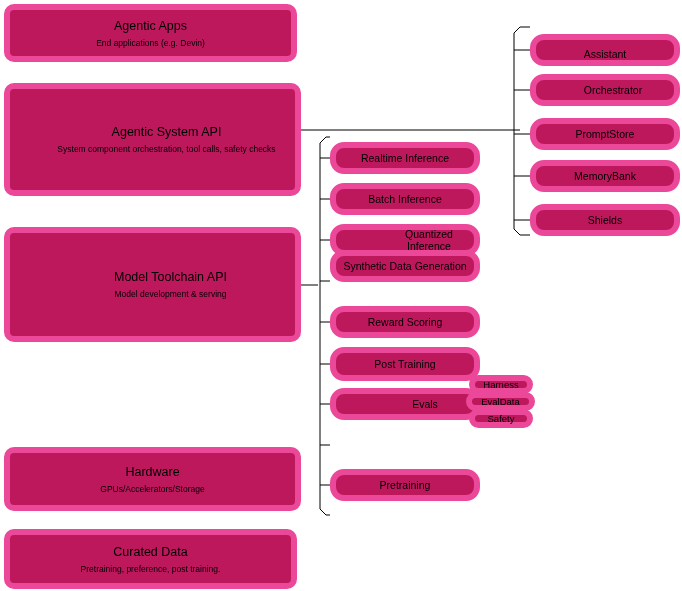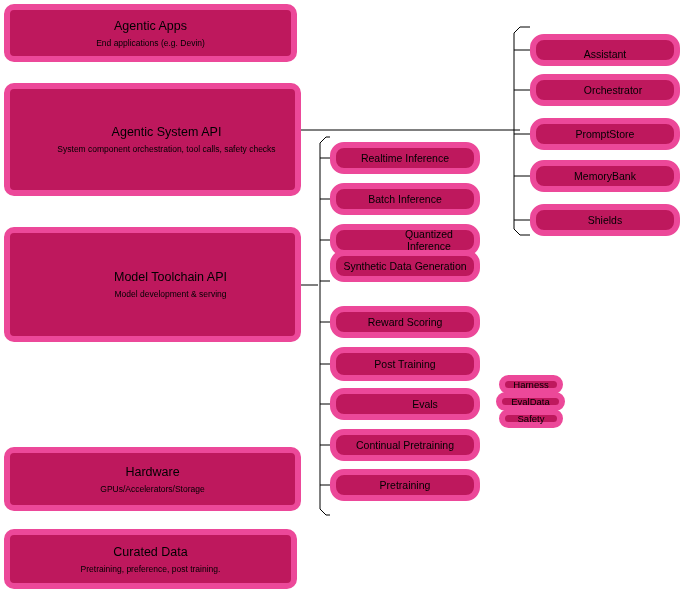--- a/index.html
+++ b/index.html
@@ -45,21 +45,20 @@
     margin-top: 3px;
   }
   .pill {
     border-radius: 14px;
     font-size: 10.5px;
   }
   .small-pill {
     border-radius: 10px;
     font-size: 9.5px;
     z-index: 5;
-    margin-left: 30px;
   }
   svg.connectors {
     position: absolute;
     left: 0; top: 0;
     width: 682px;
     height: 591px;
     pointer-events: none;
   }
 </style>
 </head>
@@ -150,23 +149,20 @@
   </div>
   <div class="node pill" style="left:330px; top:306px; width:150px; height:32px;">
     <span>Reward Scoring</span>
   </div>
   <div class="node pill" style="left:330px; top:347px; width:150px; height:34px;">
     <span>Post Training</span>
   </div>
   <div class="node pill" style="left:330px; top:388px; width:150px; height:32px;padding-left:40px;">
     <span>Evals</span>
   </div>
-  <div class="node pill" style="left:330px; top:429px; width:150px; height:32px;">
-    <span>Continual Pretraining</span>
-  </div>
   <div class="node pill" style="left:330px; top:469px; width:150px; height:32px;">
     <span>Pretraining</span>
   </div>
 
   <div class="node small-pill" style="left:469px; top:375px; width:64px; height:19px;">
     <span>Harness</span>
   </div>
   <div class="node small-pill" style="left:466px; top:392px; width:69px; height:19px;">
     <span>EvalData</span>
   </div>

